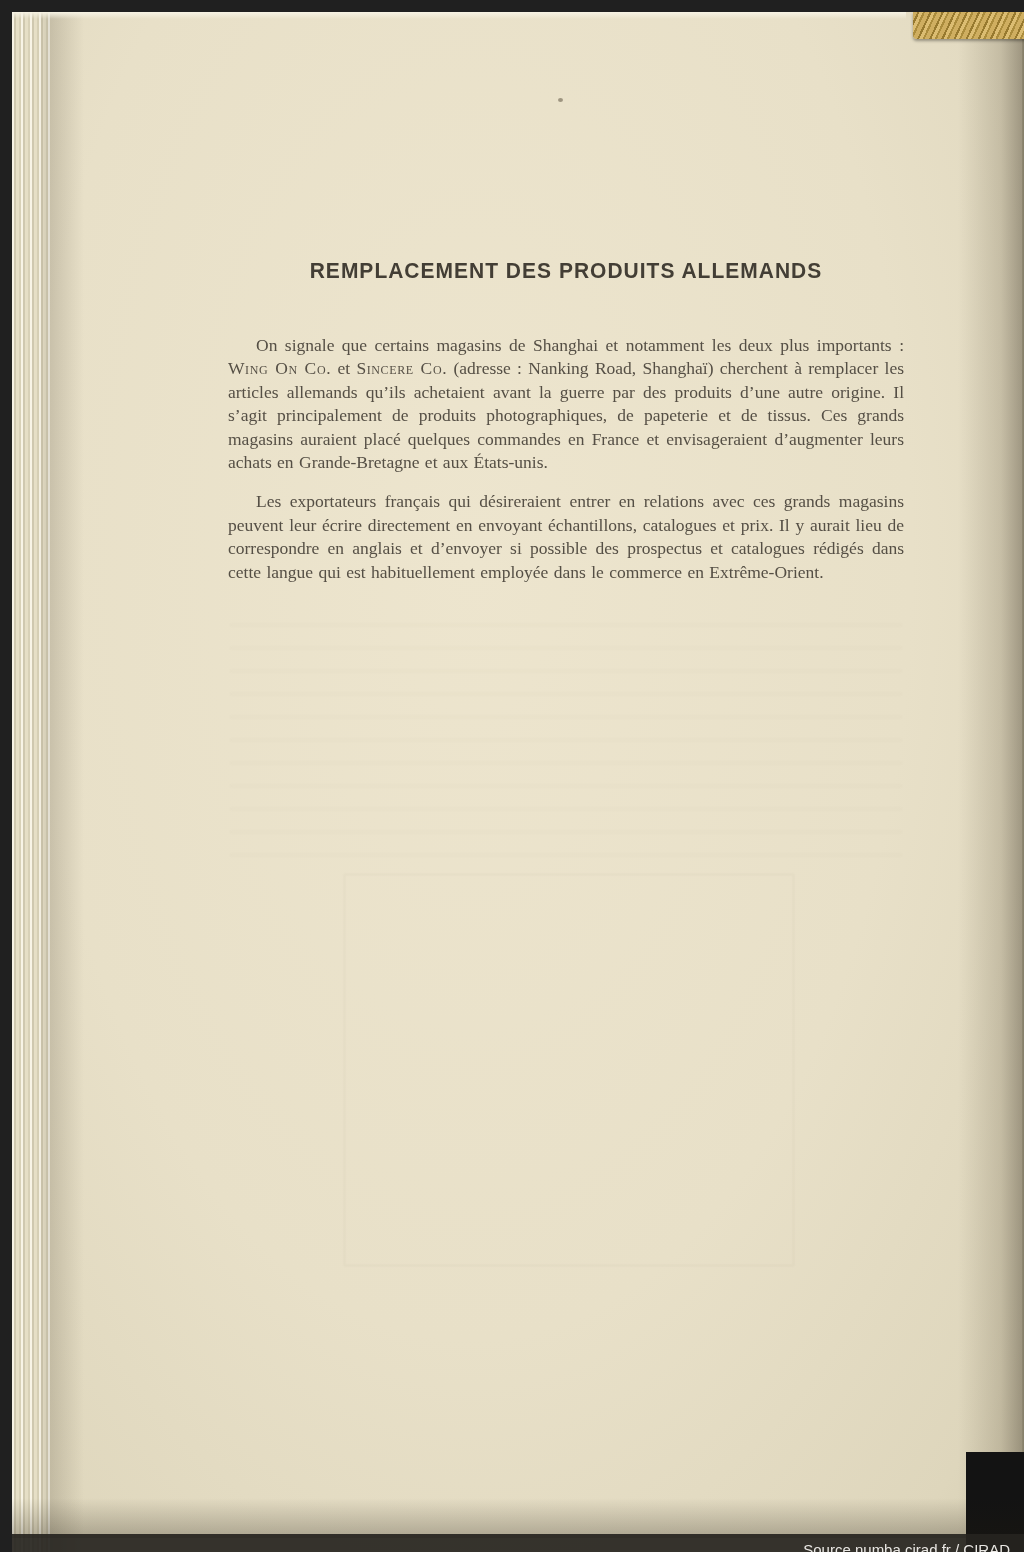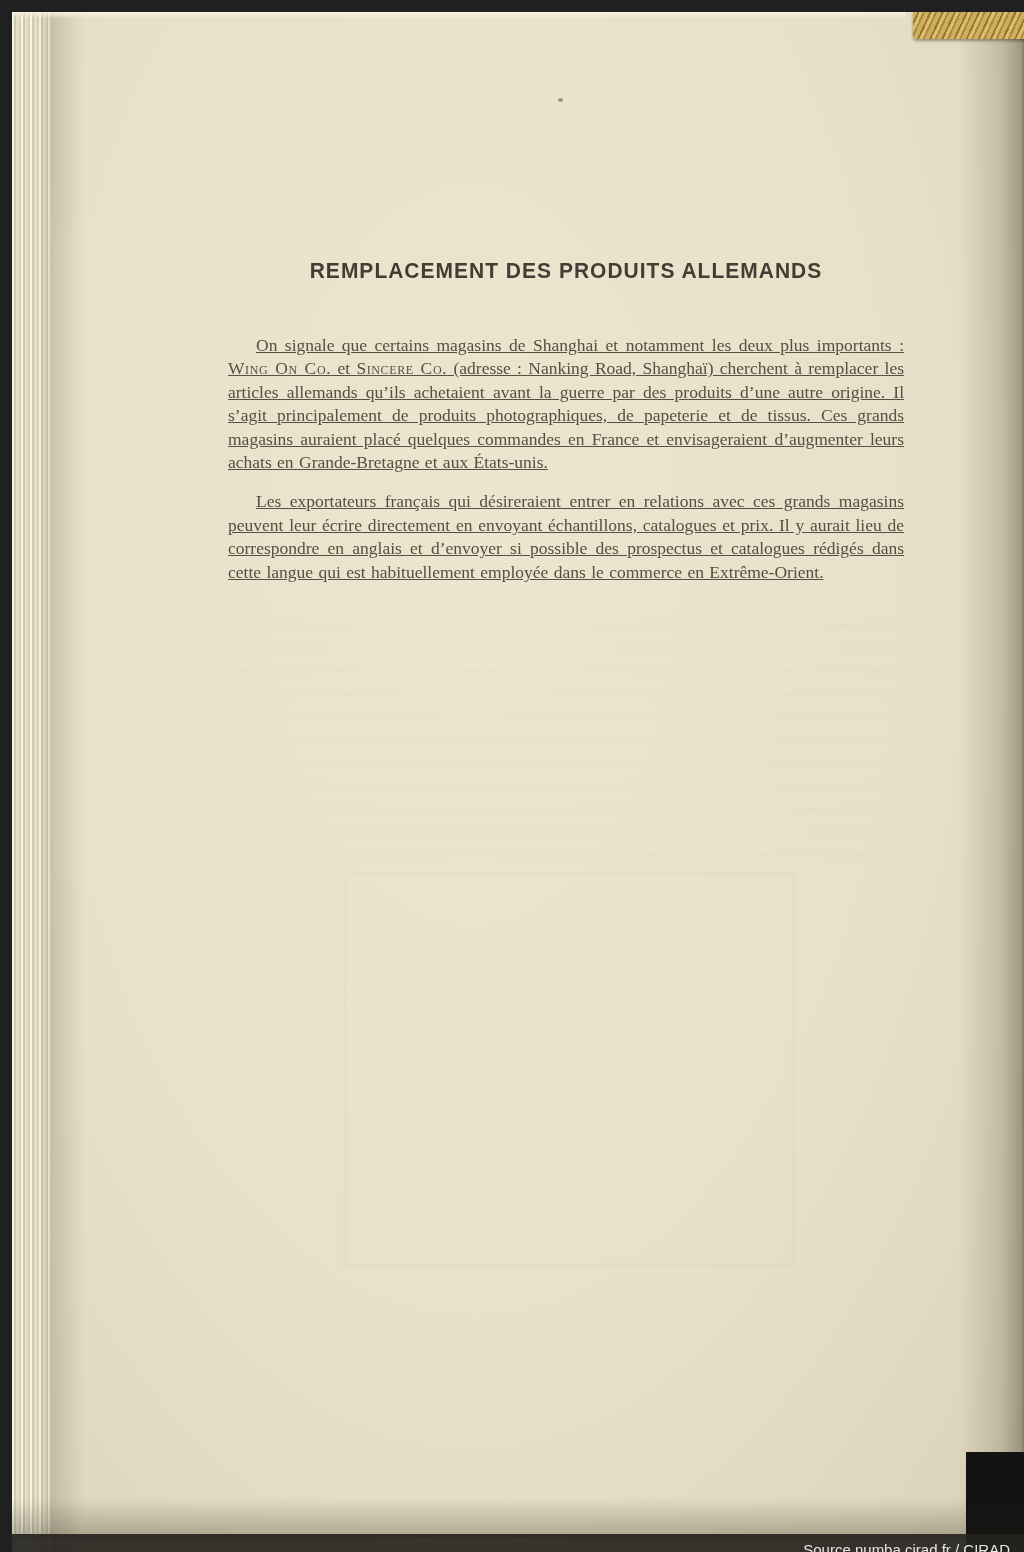--- a/index.html
+++ b/index.html
@@ -88,21 +88,20 @@
     transform: scaleY(1.04);
   }
   .doc-para {
     margin: 0 0 16px 0;
     font-size: 17.5px;
     line-height: 23.4px;
     text-align: justify;
     text-indent: 1.6em;
     color: #554f45;
     word-spacing: 1px;
-    text-decoration: underline;
   }
   .smallcaps { font-variant: small-caps; letter-spacing: 0.6px; }
 
   
   .footer-bar {
     position: absolute; left: 0; right: 12px; bottom: 0; height: 30px;
     background: rgba(38,36,32,0.92);
     display: flex; align-items: center; justify-content: flex-end;
     padding-right: 14px; box-sizing: border-box;
     font-family: "Liberation Sans", sans-serif;

